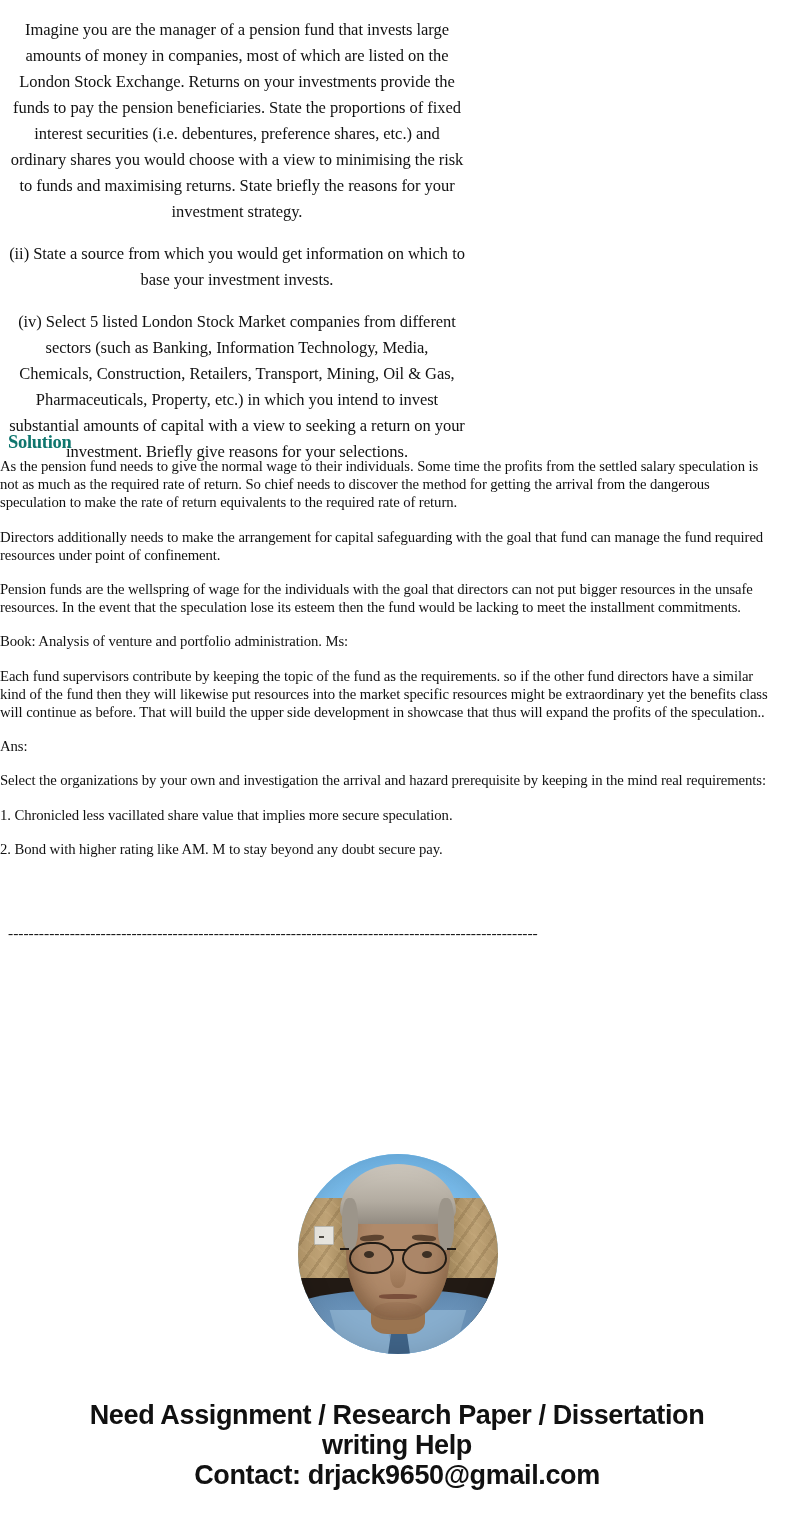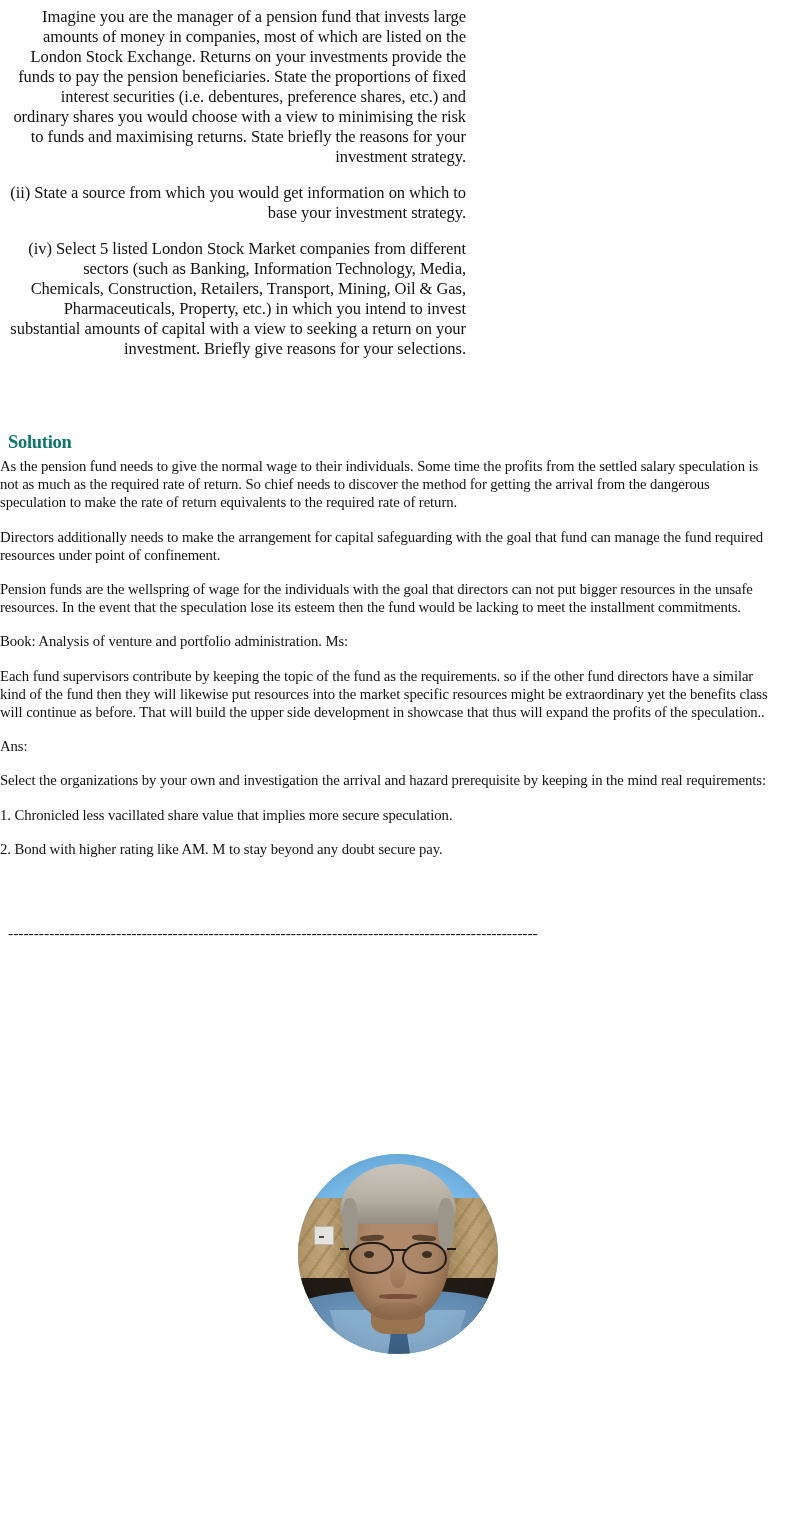--- a/index.html
+++ b/index.html
@@ -27,24 +27,24 @@
   
   .question-block {
     position: absolute;
     left: 8px;
     top: 7px;
     width: 458px;
   }
   .q-para {
     font-family: "Liberation Serif", "DejaVu Serif", serif;
     font-size: 16.5px;
-    line-height: 20px;
+    line-height: 26px;
     color: #111111;
-    margin: 0 0 16px 0;
-    text-align: right;
+    margin: 10px 0 16px 0;
+    text-align: center;
     letter-spacing: -0.05px;
   }
   .q-para.gap-big { margin-bottom: 33px; }
 
   
   .solution-heading {
     position: absolute;
     left: 8px;
     top: 417px;
     font-family: "Liberation Serif", "DejaVu Serif", serif;
@@ -359,21 +359,21 @@
     transform: scaleX(0.965);
   }
 </style>
 </head>
 <body>
 
 <div class="page">
 
   <div class="question-block">
     <p class="q-para">Imagine you are the manager of a pension fund that invests large amounts of money in companies, most of which are listed on the London Stock Exchange. Returns on your investments provide the funds to pay the pension beneficiaries. State the proportions of fixed interest securities (i.e. debentures, preference shares, etc.) and ordinary shares you would choose with a view to minimising the risk to funds and maximising returns. State briefly the reasons for your investment strategy.</p>
-    <p class="q-para">(ii) State a source from which you would get information on which to base your investment strategy.</p>
+    <p class="q-para">(ii) State a source from which you would get information on which to base your investment invests.</p>
     <p class="q-para">(iv) Select 5 listed London Stock Market companies from different sectors (such as Banking, Information Technology, Media, Chemicals, Construction, Retailers, Transport, Mining, Oil &amp; Gas, Pharmaceuticals, Property, etc.) in which you intend to invest substantial amounts of capital with a view to seeking a return on your investment. Briefly give reasons for your selections.</p>
   </div>
 
   <h2 class="solution-heading">Solution</h2>
 
   <div class="solution-body">
     <p class="s-para">As the pension fund needs to give the normal wage to their individuals. Some time the profits from the settled salary speculation is not as much as the required rate of return. So chief needs to discover the method for getting the arrival from the dangerous speculation to make the rate of return equivalents to the required rate of return.</p>
     <p class="s-para">Directors additionally needs to make the arrangement for capital safeguarding with the goal that fund can manage the fund required resources under point of confinement.</p>
     <p class="s-para">Pension funds are the wellspring of wage for the individuals with the goal that directors can not put bigger resources in the unsafe resources. In the event that the speculation lose its esteem then the fund would be lacking to meet the installment commitments.</p>
     <p class="s-para">Book: Analysis of venture and portfolio administration. Ms:</p>
@@ -415,14 +415,19 @@
         <div class="ph-temple-l"></div>
         <div class="ph-temple-r"></div>
       </div>
       <div class="ph-nose"></div>
       <div class="ph-mouth"></div>
       <div class="ph-chin"></div>
       <div class="ph-vignette"></div>
     </div>
   </div>
 
+  <div class="promo">
+    <span class="promo-l1">Need Assignment / Research Paper / Dissertation</span>
+    <span class="promo-l1">writing Help</span>
+    <span class="promo-l2">Contact: drjack9650@gmail.com</span>
+  </div>
 
 </div>
 
 </body></html>

